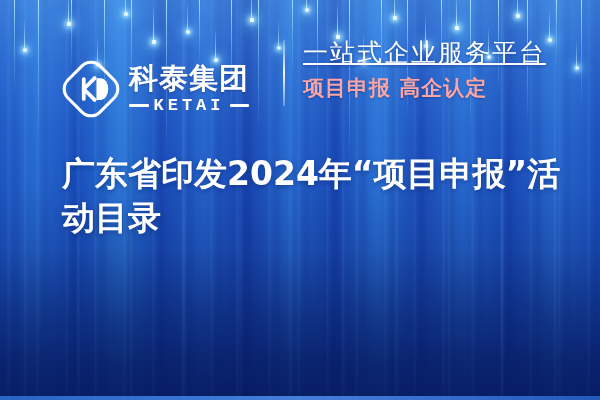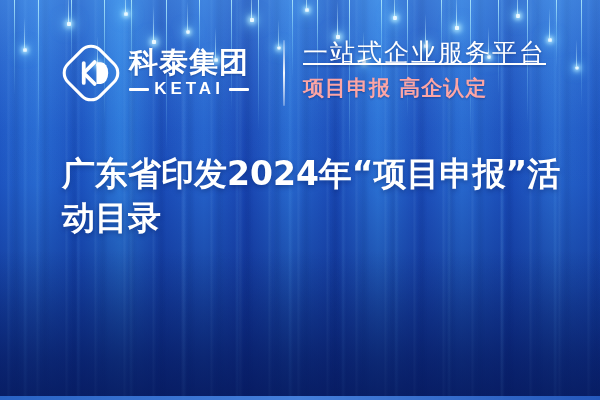--- a/index.html
+++ b/index.html
@@ -88,33 +88,33 @@
   
   .spark{position:absolute;width:4px;height:4px;border-radius:1px;
     background:#eaf8ff;
     box-shadow:0 0 5px 2px rgba(180,235,255,.95),0 0 12px 5px rgba(110,200,255,.55);}
   .spark:after{content:"";position:absolute;left:1px;bottom:4px;width:1px;height:34px;
     background:linear-gradient(to top,rgba(200,245,255,.85),rgba(160,225,255,0));}
 
   
   .header{position:absolute;left:0;top:0;width:600px;height:130px;}
 
-  .logo-block{position:absolute;left:62px;top:44px;display:flex;align-items:center;gap:9px;}
+  .logo-block{position:absolute;left:62px;top:60px;display:flex;align-items:center;gap:9px;}
   .logo-mark{width:58px;height:58px;flex:0 0 58px;}
   .logo-words{display:flex;flex-direction:column;align-items:center;}
   .logo-cn{
     font-family:"DejaVu Sans","Liberation Sans",sans-serif;
     font-weight:bold;font-size:29px;color:#ffffff;
     letter-spacing:1px;line-height:1.05;white-space:nowrap;
     text-shadow:0 1px 2px rgba(0,30,90,.35);
   }
   .logo-en-row{display:flex;align-items:center;gap:5px;margin-top:2px;width:100%;}
   .logo-dash{height:3px;background:#ffffff;flex:1 1 auto;min-width:10px;border-radius:1px;}
   .logo-en{
-    font-family:Liberation Sans, sans-serif;
+    font-family:Liberation Mono, monospace;
     font-weight:bold;font-size:17px;color:#ffffff;
     letter-spacing:4px;white-space:nowrap;
   }
 
   .divider{position:absolute;left:283px;top:40px;width:2px;height:66px;
     background:linear-gradient(to bottom,rgba(255,255,255,.25),rgba(255,255,255,.95),rgba(255,255,255,.30));
     border-radius:1px;}
 
   .tagline{position:absolute;left:303px;top:38px;}
   .tagline-main{

